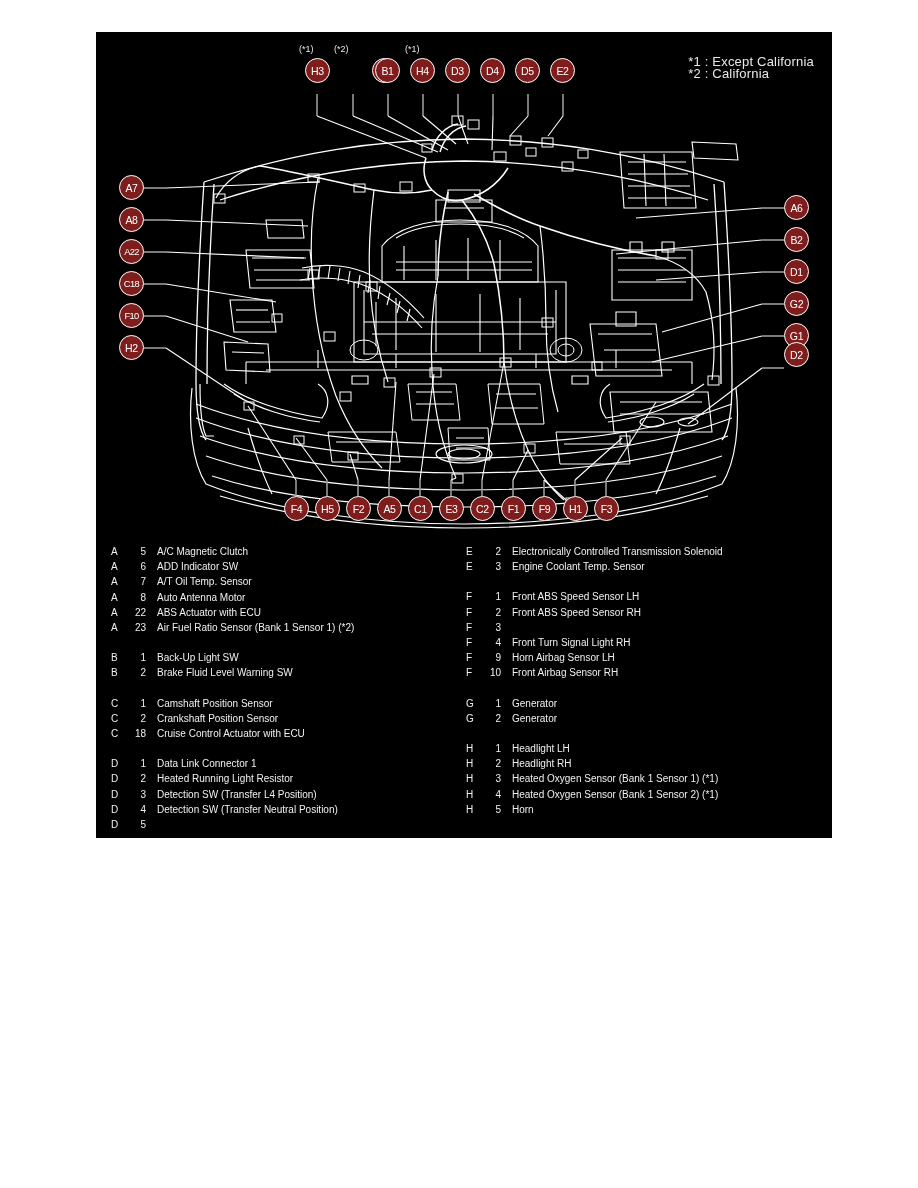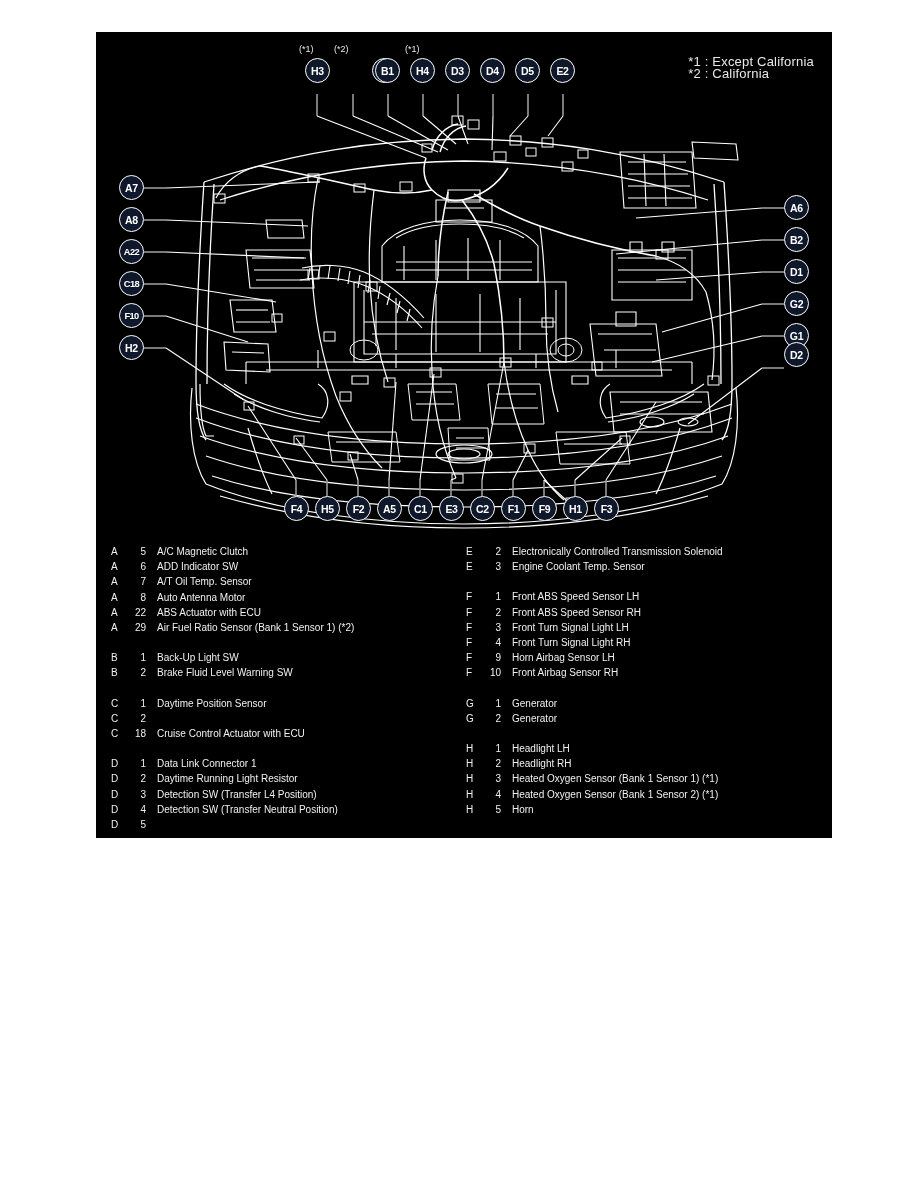--- a/index.html
+++ b/index.html
@@ -13,22 +13,22 @@
     background:#000000;overflow:hidden;
   }
 
   
   .note-block{position:absolute;right:18px;top:24px;color:#e8e8e8;
     font-size:13px;line-height:11.5px;white-space:nowrap;letter-spacing:.2px;}
 
   
   .bubble{
     position:absolute;width:25px;height:25px;border-radius:50%;
-    border:1.6px solid #ffffff;background:#0f172a;
-    color:#ffffff;font-size:10.5px;font-weight:bold;
+    border:1.6px solid #ffffff;background:#7f1d1d;
+    color:#ffffff;font-size:10.5px;font-weight:normal;
     display:flex;align-items:center;justify-content:center;
     letter-spacing:-.3px;box-sizing:border-box;z-index:6;
   }
   .bubble.wide{font-size:9.3px;letter-spacing:-.6px;}
   .star{
     position:absolute;color:#e8e8e8;font-size:9px;z-index:6;white-space:nowrap;
   }
 
   
   #art{position:absolute;left:0;top:0;width:736px;height:806px;}
@@ -428,59 +428,60 @@
           <span class="ln">8</span>
           <span class="ld">Auto Antenna Motor</span>
         </div>
         <div class="lrow">
           <span class="lt">A</span>
           <span class="ln">22</span>
           <span class="ld">ABS Actuator with ECU</span>
         </div>
         <div class="lrow">
           <span class="lt">A</span>
-          <span class="ln">29</span>
+          <span class="ln">23</span>
           <span class="ld">Air Fuel Ratio Sensor (Bank 1 Sensor 1) (*2)</span>
         </div>
         <div class="lgap"></div>
         <div class="lrow">
           <span class="lt">B</span>
           <span class="ln">1</span>
           <span class="ld">Back-Up Light SW</span>
         </div>
         <div class="lrow">
           <span class="lt">B</span>
           <span class="ln">2</span>
           <span class="ld">Brake Fluid Level Warning SW</span>
         </div>
         <div class="lgap"></div>
         <div class="lrow">
           <span class="lt">C</span>
           <span class="ln">1</span>
-          <span class="ld">Daytime Position Sensor</span>
+          <span class="ld">Camshaft Position Sensor</span>
         </div>
         <div class="lrow">
           <span class="lt">C</span>
           <span class="ln">2</span>
+          <span class="ld">Crankshaft Position Sensor</span>
         </div>
         <div class="lrow">
           <span class="lt">C</span>
           <span class="ln">18</span>
           <span class="ld">Cruise Control Actuator with ECU</span>
         </div>
         <div class="lgap"></div>
         <div class="lrow">
           <span class="lt">D</span>
           <span class="ln">1</span>
           <span class="ld">Data Link Connector 1</span>
         </div>
         <div class="lrow">
           <span class="lt">D</span>
           <span class="ln">2</span>
-          <span class="ld">Daytime Running Light Resistor</span>
+          <span class="ld">Heated Running Light Resistor</span>
         </div>
         <div class="lrow">
           <span class="lt">D</span>
           <span class="ln">3</span>
           <span class="ld">Detection SW (Transfer L4 Position)</span>
         </div>
         <div class="lrow">
           <span class="lt">D</span>
           <span class="ln">4</span>
           <span class="ld">Detection SW (Transfer Neutral Position)</span>
@@ -508,21 +509,20 @@
           <span class="ld">Front ABS Speed Sensor LH</span>
         </div>
         <div class="lrow">
           <span class="lt">F</span>
           <span class="ln">2</span>
           <span class="ld">Front ABS Speed Sensor RH</span>
         </div>
         <div class="lrow">
           <span class="lt">F</span>
           <span class="ln">3</span>
-          <span class="ld">Front Turn Signal Light LH</span>
         </div>
         <div class="lrow">
           <span class="lt">F</span>
           <span class="ln">4</span>
           <span class="ld">Front Turn Signal Light RH</span>
         </div>
         <div class="lrow">
           <span class="lt">F</span>
           <span class="ln">9</span>
           <span class="ld">Horn Airbag Sensor LH</span>

